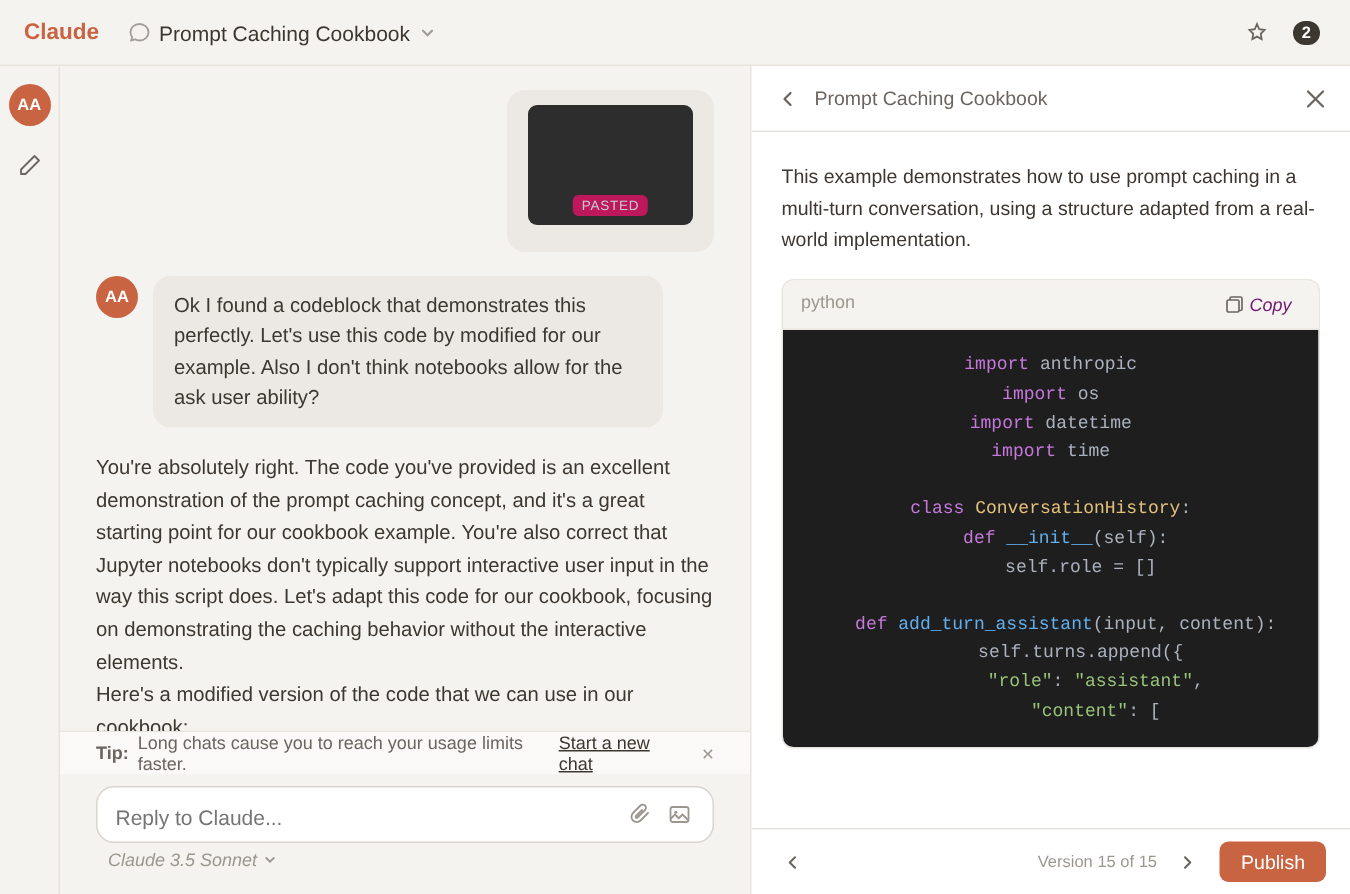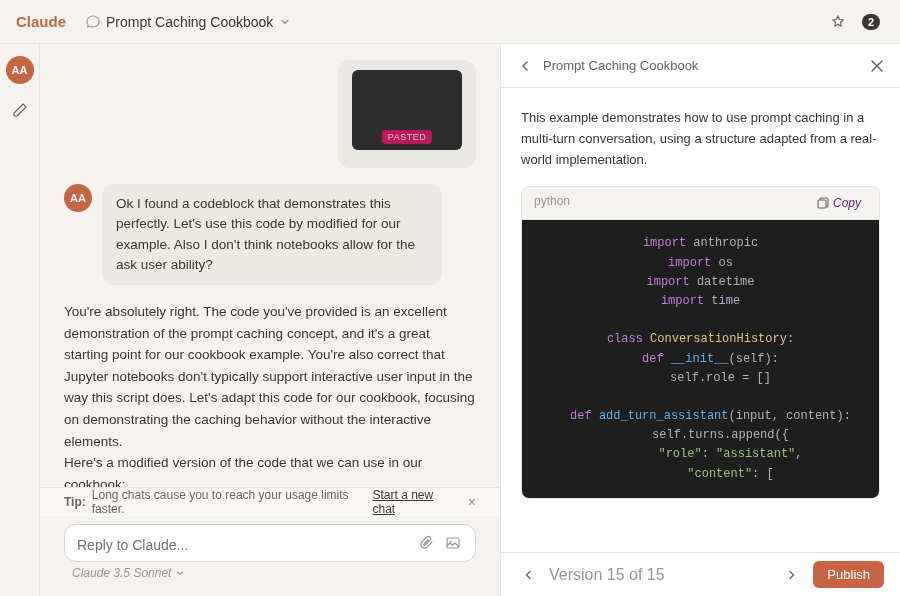--- a/index.html
+++ b/index.html
@@ -405,24 +405,24 @@
     .panel-nav-btn {
       background: none;
       border: none;
       cursor: pointer;
       color: #6b6560;
       display: flex;
       align-items: center;
       padding: 4px;
     }
     .panel-version {
-      font-size: 16px;
+      font-size: 11px;
       color: #9b978f;
       flex: 1;
-      text-align: left;
+      text-align: right;
     }
     .publish-btn {
       background: #c96442;
       color: white;
       border: none;
       border-radius: 6px;
       padding: 6px 14px;
       font-size: 13px;
       cursor: pointer;
       font-weight: 500;

